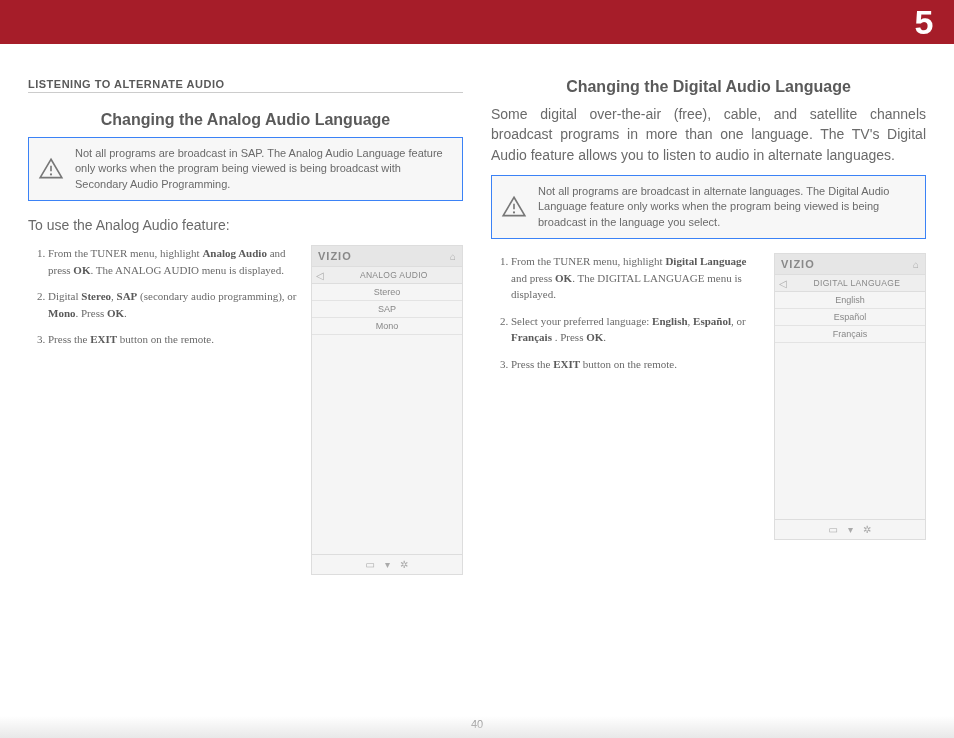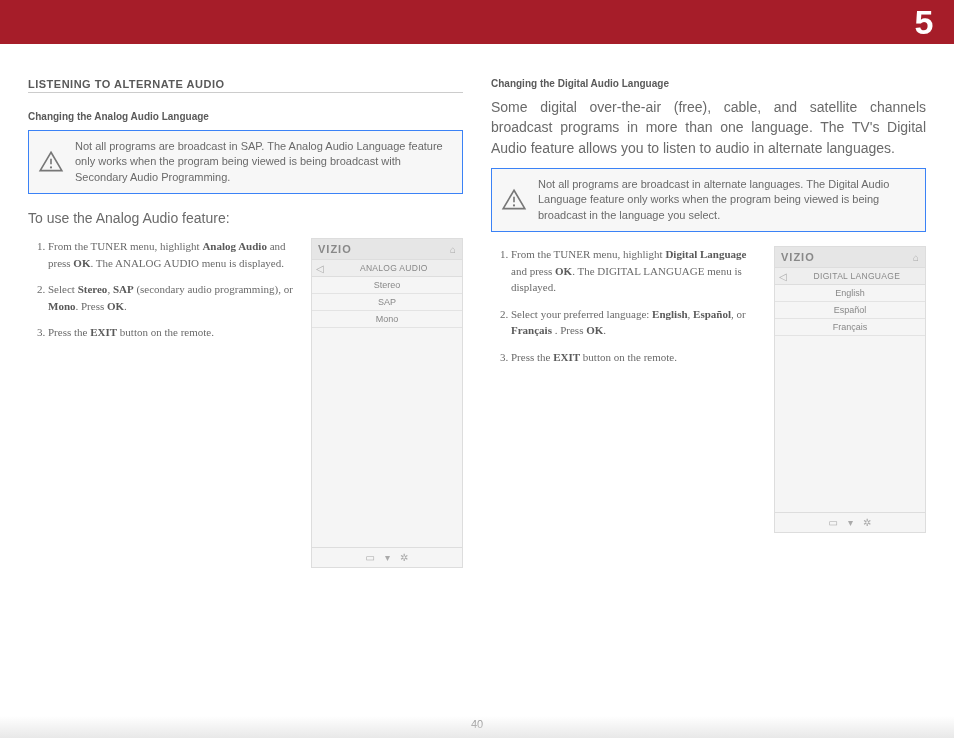--- a/index.html
+++ b/index.html
@@ -52,24 +52,25 @@
     font-size: 11px;
     font-weight: bold;
     letter-spacing: 0.5px;
     color: #595959;
     text-transform: uppercase;
     margin: 0 0 18px 0;
     border-bottom: 1px solid #ccc;
     padding-bottom: 2px;
   }
   h2.sub-heading {
-    font-size: 10px;
+    font-size: 16px;
     font-weight: bold;
     color: #5a5a5a;
     margin: 0 0 8px 0;
+    text-align: center;
   }
   p.body {
     font-size: 14px;
     line-height: 1.45;
     text-align: justify;
     margin: 0 0 10px 0;
     color: #6a6a6a;
   }
   .note-box {
     border: 1px solid #3b82f6;
@@ -221,21 +222,21 @@
 
       <p class="body" style="text-align:left">To use the Analog Audio feature:</p>
 
       <div class="col-inner">
         <div class="text-side">
           <ol class="steps">
             <li>
               <span>From the TUNER menu, highlight </span><b>Analog Audio</b><span> and press </span><b>OK</b><span>. The ANALOG AUDIO menu is displayed.</span>
             </li>
             <li>
-              <span>Select </span><b>Stereo</b><span>, </span><b>SAP</b><span> (secondary audio programming), or </span><b>Mono</b><span>. Press </span><b>OK</b><span>.</span>
+              <span>Digital </span><b>Stereo</b><span>, </span><b>SAP</b><span> (secondary audio programming), or </span><b>Mono</b><span>. Press </span><b>OK</b><span>.</span>
             </li>
             <li>
               <span>Press the </span><b>EXIT</b><span> button on the remote.</span>
             </li>
           </ol>
         </div>
 
         <div class="tv-menu tall">
           <div class="tm-header">
             <span class="tm-logo">VIZIO</span>

